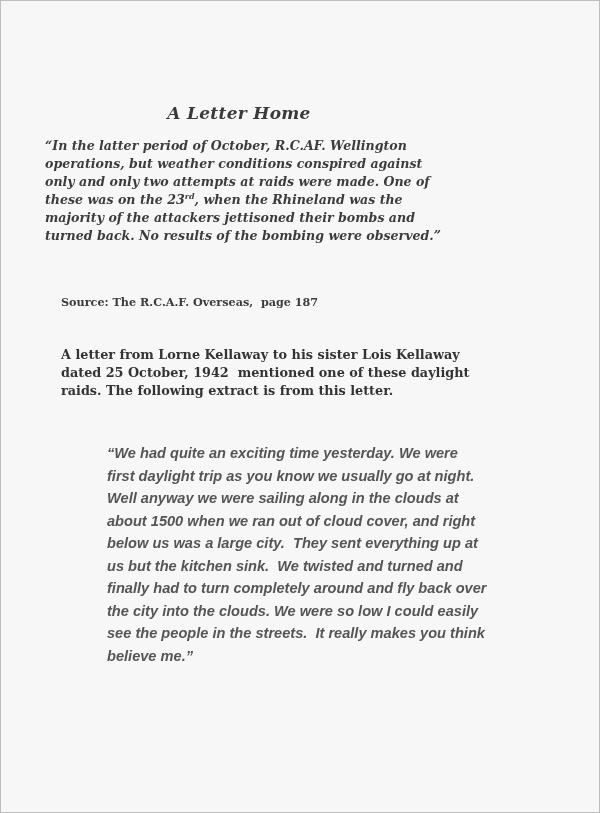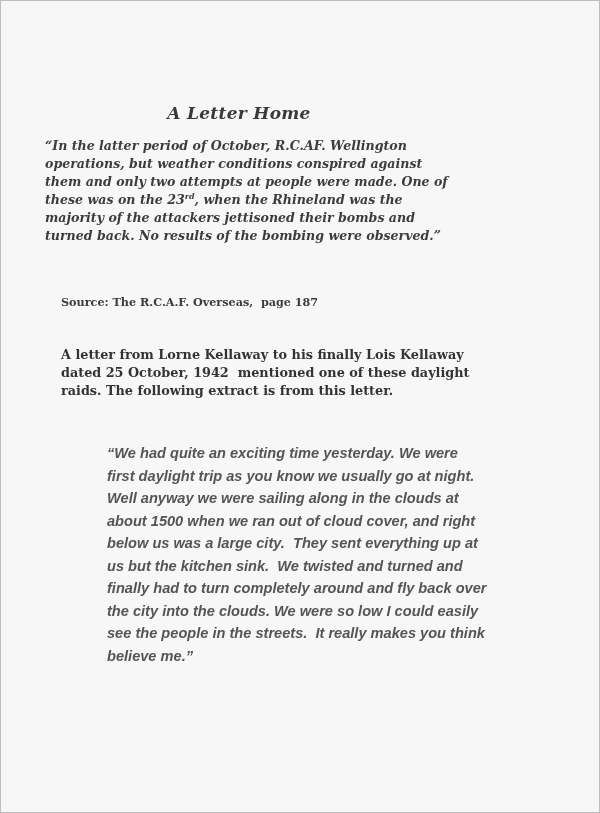--- a/index.html
+++ b/index.html
@@ -59,30 +59,30 @@
     .letter .line { display: block; white-space: pre; }
   </style>
 </head>
 <body>
 
 <div class="title">A Letter Home</div>
 
 <div class="quote1">
   <span class="line">“In the latter period of October, R.C.AF. Wellington</span>
   <span class="line">operations, but weather conditions conspired against</span>
-  <span class="line">them and only two attempts at people were made. One of</span>
+  <span class="line">only and only two attempts at raids were made. One of</span>
   <span class="line"><span>these was on the 23</span><sup>rd</sup><span>, when the Rhineland was the</span></span>
   <span class="line">majority of the attackers jettisoned their bombs and</span>
   <span class="line">turned back.  No results of the bombing were observed.”</span>
 </div>
 
 <div class="source">Source: The R.C.A.F. Overseas,  page 187</div>
 
 <div class="intro">
-  <span class="line">A letter from Lorne Kellaway to his finally Lois Kellaway</span>
+  <span class="line">A letter from Lorne Kellaway to his sister Lois Kellaway</span>
   <span class="line">dated 25 October, 1942  mentioned one of these daylight</span>
   <span class="line">raids. The following extract is from this letter.</span>
 </div>
 
 <div class="letter">
   <span class="line">“We had quite an exciting time yesterday. We were</span>
   <span class="line">first daylight trip as you know we usually go at night.</span>
   <span class="line">Well anyway we were sailing along in the clouds at</span>
   <span class="line">about 1500 when we ran out of cloud cover, and right</span>
   <span class="line">below us was a large city.  They sent everything up at</span>

